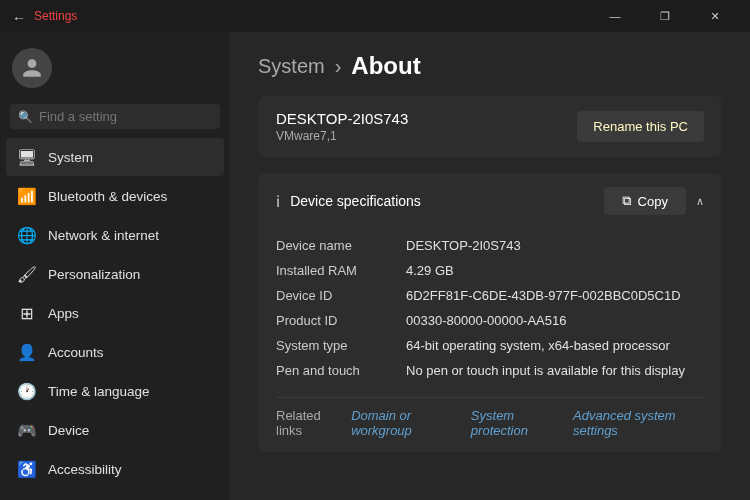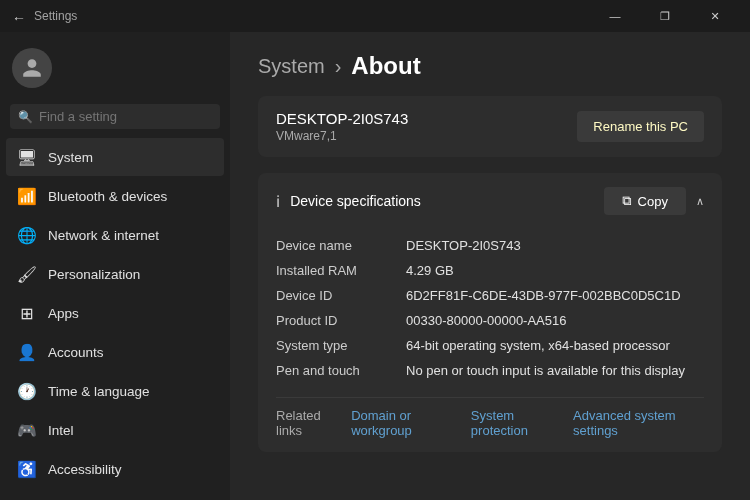--- a/index.html
+++ b/index.html
@@ -24,21 +24,21 @@
       flex-shrink: 0;
       justify-content: space-between;
     }
     .titlebar-left {
       display: flex;
       align-items: center;
       gap: 8px;
     }
     .titlebar-title {
       font-size: 12px;
-      color: #a3a3a3;
+      color: #ef4444;
     }
     .titlebar-controls {
       display: flex;
       gap: 4px;
     }
     .titlebar-btn {
       width: 46px;
       height: 32px;
       display: flex;
       align-items: center;
@@ -340,21 +340,21 @@
         <div class="nav-item">
           <span class="nav-icon">👤</span>
           <span>Accounts</span>
         </div>
         <div class="nav-item">
           <span class="nav-icon">🕐</span>
           <span>Time &amp; language</span>
         </div>
         <div class="nav-item">
           <span class="nav-icon">🎮</span>
-          <span>Intel</span>
+          <span>Device</span>
         </div>
         <div class="nav-item">
           <span class="nav-icon">♿</span>
           <span>Accessibility</span>
         </div>
         <div class="nav-item">
           <span class="nav-icon">🛡</span>
         </div>
       </div>
   </div>
@@ -414,21 +414,21 @@
           <div class="spec-row">
             <span class="spec-label">Pen and touch</span>
             <span class="spec-value">No pen or touch input is available for this display</span>
           </div>
         </div>
 
       <div class="divider"></div>
 
       <div class="related-links">
         <span class="related-label">Related links</span>
-        <div id="related-links-container" style="display:flex;gap:6px;align-items:center;">
+        <div id="related-links-container" style="display:flex;gap:6px;align-items:center;font-style:italic;">
             <a class="related-link" href="#">Domain or workgroup</a>
             <span class="related-sep"> </span>
             <a class="related-link" href="#">System protection</a>
             <span class="related-sep"> </span>
             <a class="related-link" href="#">Advanced system settings</a>
           </div>
       </div>
     </div>
 
   </div>

